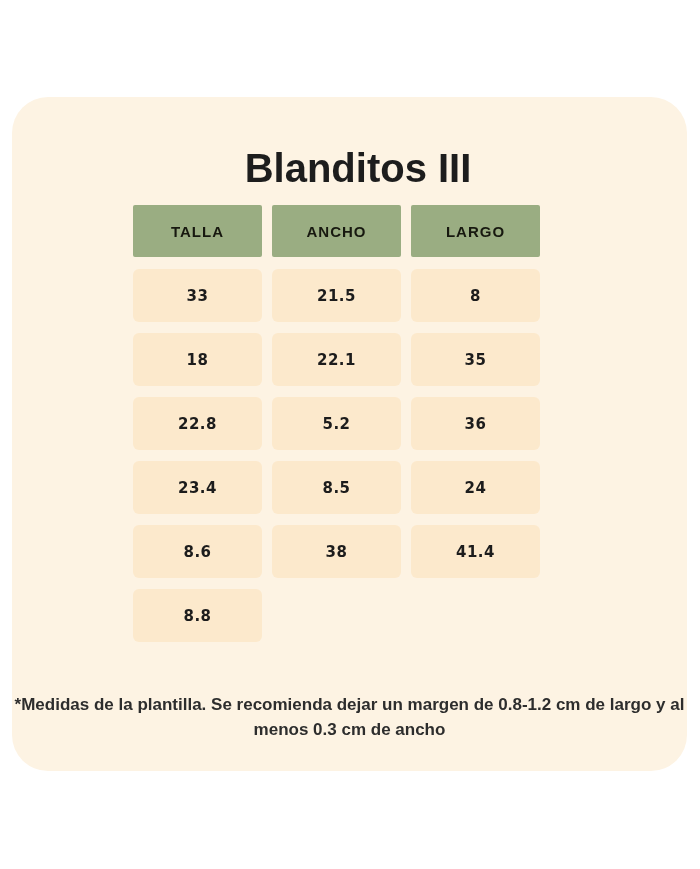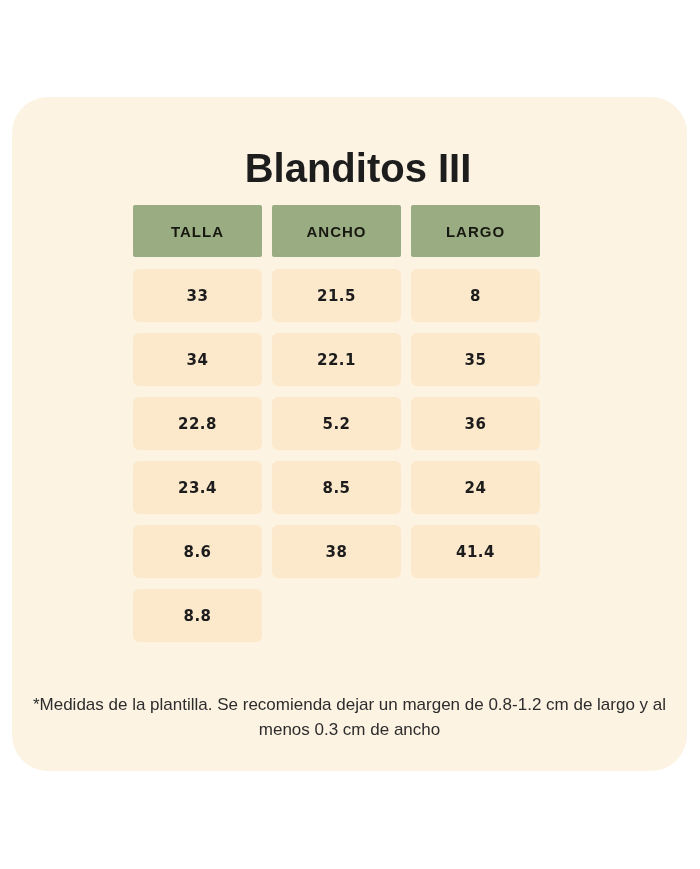--- a/index.html
+++ b/index.html
@@ -72,21 +72,21 @@
   .footnote {
     position: absolute;
     left: 0;
     top: 578px;
     width: 675px;
     padding: 0 2px;
     box-sizing: border-box;
     text-align: center;
     font-size: 17px;
     line-height: 25px;
-    font-weight: normal;
+    font-weight: bold;
     color: #2d2d2d;
     font-family: "Liberation Sans", sans-serif;
   }
 </style>
 </head>
 <body>
 
 <div class="card">
 
   <h1 class="page-title">Blanditos III</h1>
@@ -94,21 +94,21 @@
   <div class="size-table">
 
     <div class="hcell">TALLA</div>
     <div class="hcell">ANCHO</div>
     <div class="hcell">LARGO</div>
 
     <div class="dcell">33</div>
     <div class="dcell">21.5</div>
     <div class="dcell">8</div>
 
-    <div class="dcell">34</div>
+    <div class="dcell">18</div>
     <div class="dcell">22.1</div>
 
     <div class="dcell">35</div>
     <div class="dcell">22.8</div>
     <div class="dcell">5.2</div>
 
     <div class="dcell">36</div>
     <div class="dcell">23.4</div>
     <div class="dcell">8.5</div>
 

